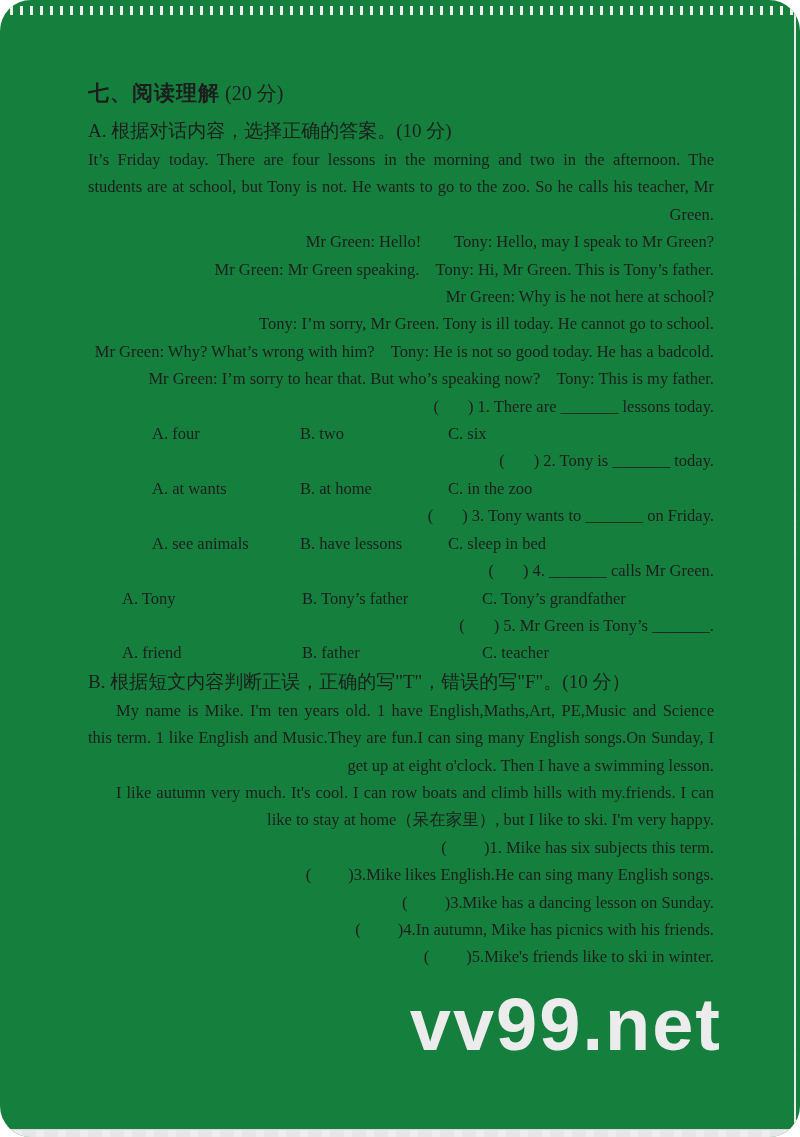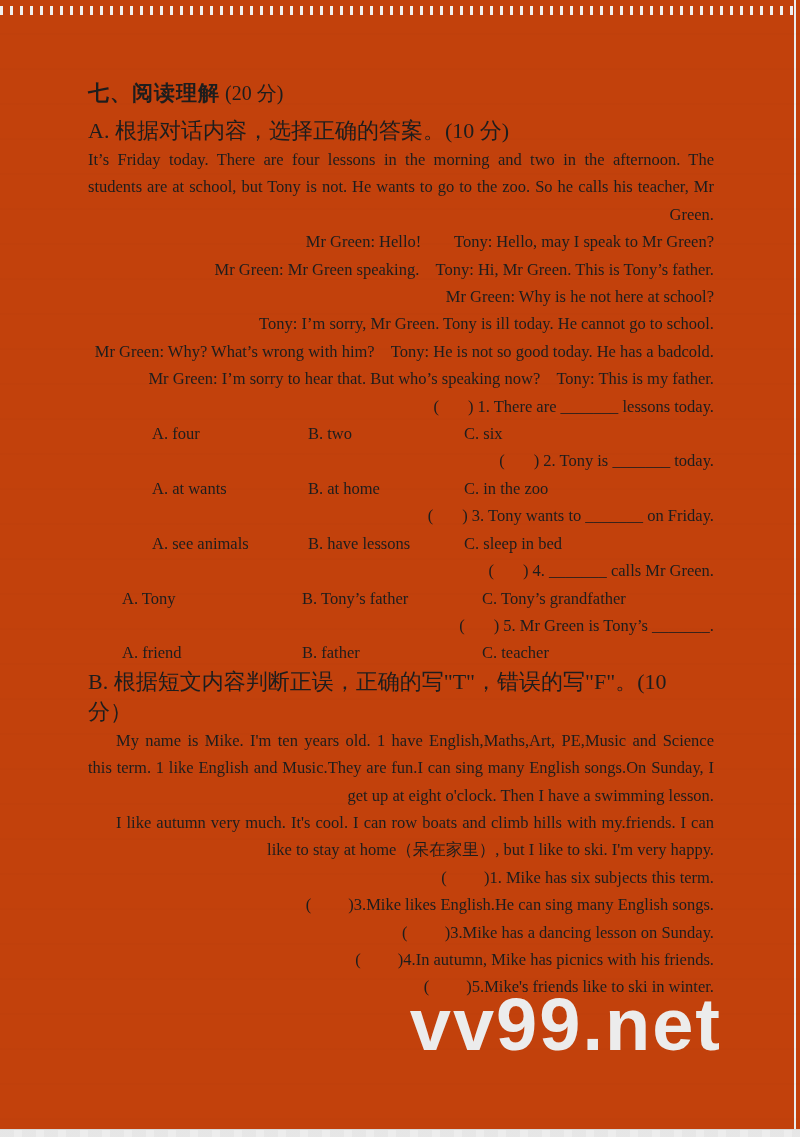--- a/index.html
+++ b/index.html
@@ -1,22 +1,23 @@
 <!DOCTYPE html>
 <html><head>
 <meta charset="utf-8">
 <style>
   html,body{margin:0;padding:0;background:#ffffff;}
   .page{
     position:relative;
     width:800px;height:1137px;
-    background:#c2410c;
+    background:#15803d;
     font-family:"Liberation Serif","DejaVu Serif",serif;
     color:#1d1d1d;
     overflow:hidden;
+    border-radius:31px;
   }
   
   .perforation{
     position:absolute;top:6px;left:0;right:0;height:9px;
     background:repeating-linear-gradient(90deg,#f0f0f0 0 3px,transparent 3px 10px);
   }
   .right-edge-line{
     position:absolute;top:0;bottom:0;right:4px;width:2px;background:#ebebeb;
   }
   .bottom-strip{
@@ -35,26 +36,26 @@
   .watermark{
     position:absolute;right:78px;bottom:70px;
     font-family:"Liberation Sans","DejaVu Sans",sans-serif;
     font-weight:800;font-size:74px;letter-spacing:2px;
     color:#ececec;user-select:none;
   }
   .content{padding:76px 86px 0 88px;position:relative;}
   .doc-title{line-height:34px;font-size:21px;margin-bottom:6px;white-space:pre-wrap;}
   .doc-title .cn{font-family:"Liberation Sans","DejaVu Sans",sans-serif;font-weight:700;letter-spacing:1px;}
   .doc-title .score{font-size:20px;}
-  .sec-heading{font-size:22px;line-height:30px;white-space:pre-wrap;font-family:Liberation Serif, serif;}
+  .sec-heading{font-size:19px;line-height:30px;white-space:pre-wrap;font-family:Liberation Serif, serif;}
   .line{font-size:16.5px;line-height:27.4px;white-space:pre-wrap;text-align:right;}
   .jline{text-align:justify;text-align-last:justify;}
   .indent{padding-left:28px;}
   .opts{display:flex;font-size:16.5px;line-height:27.4px;}
-  .opts.wide{padding-left:64px;gap:8px;}
+  .opts.wide{padding-left:64px;}
   .opts.narrow{padding-left:34px;gap:32px;}
   .opt{width:148px;white-space:pre;}
   .opt:last-child{width:auto;}
 </style>
 </head>
 <body>
 
 <div class="page">
   <div class="perforation"></div>
   <div class="right-edge-line"></div>

